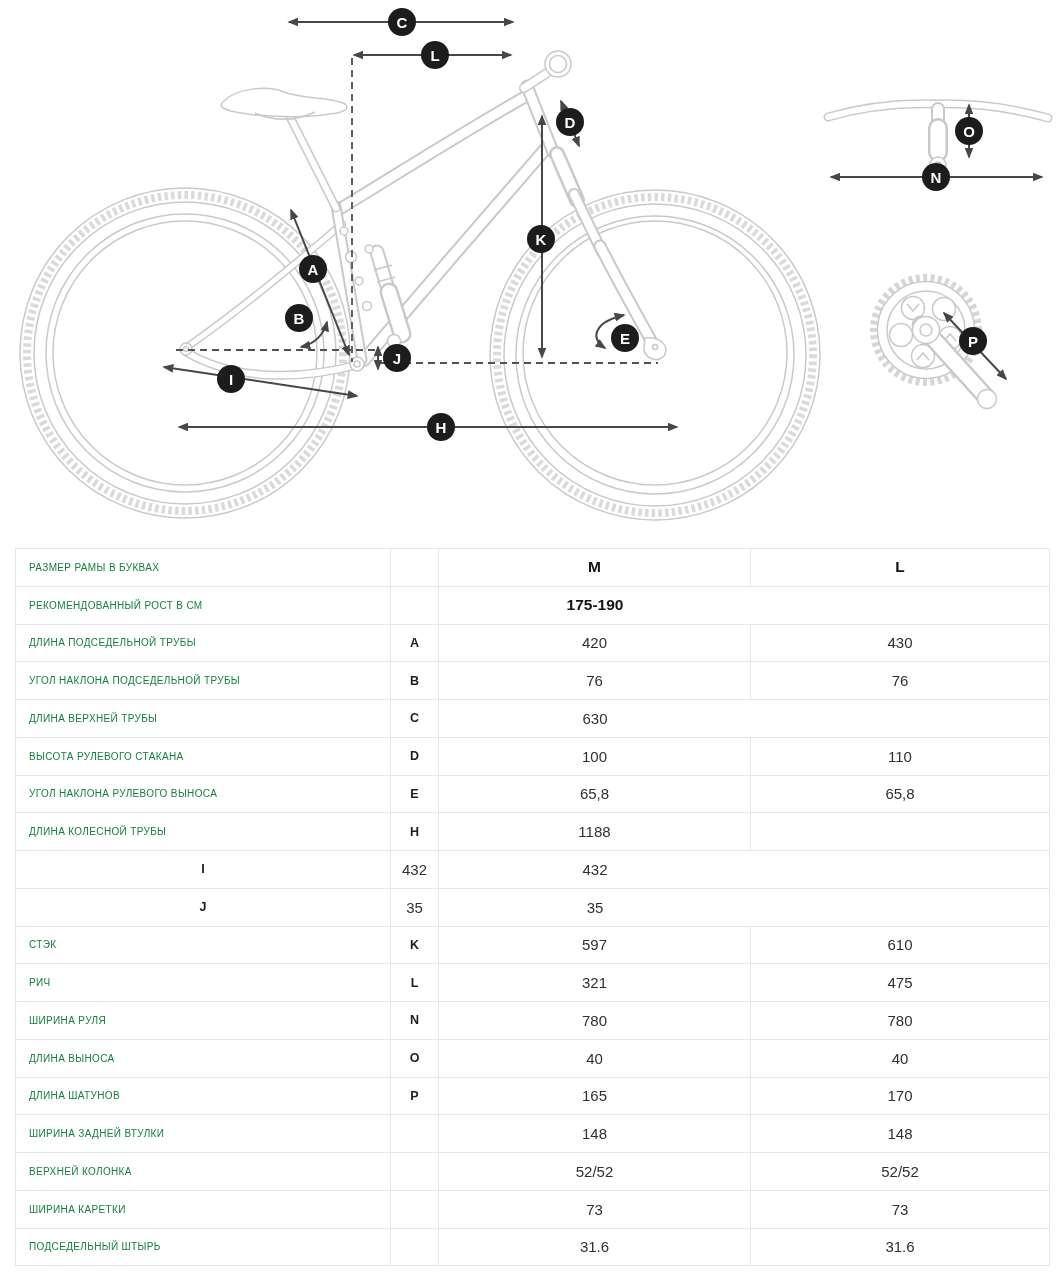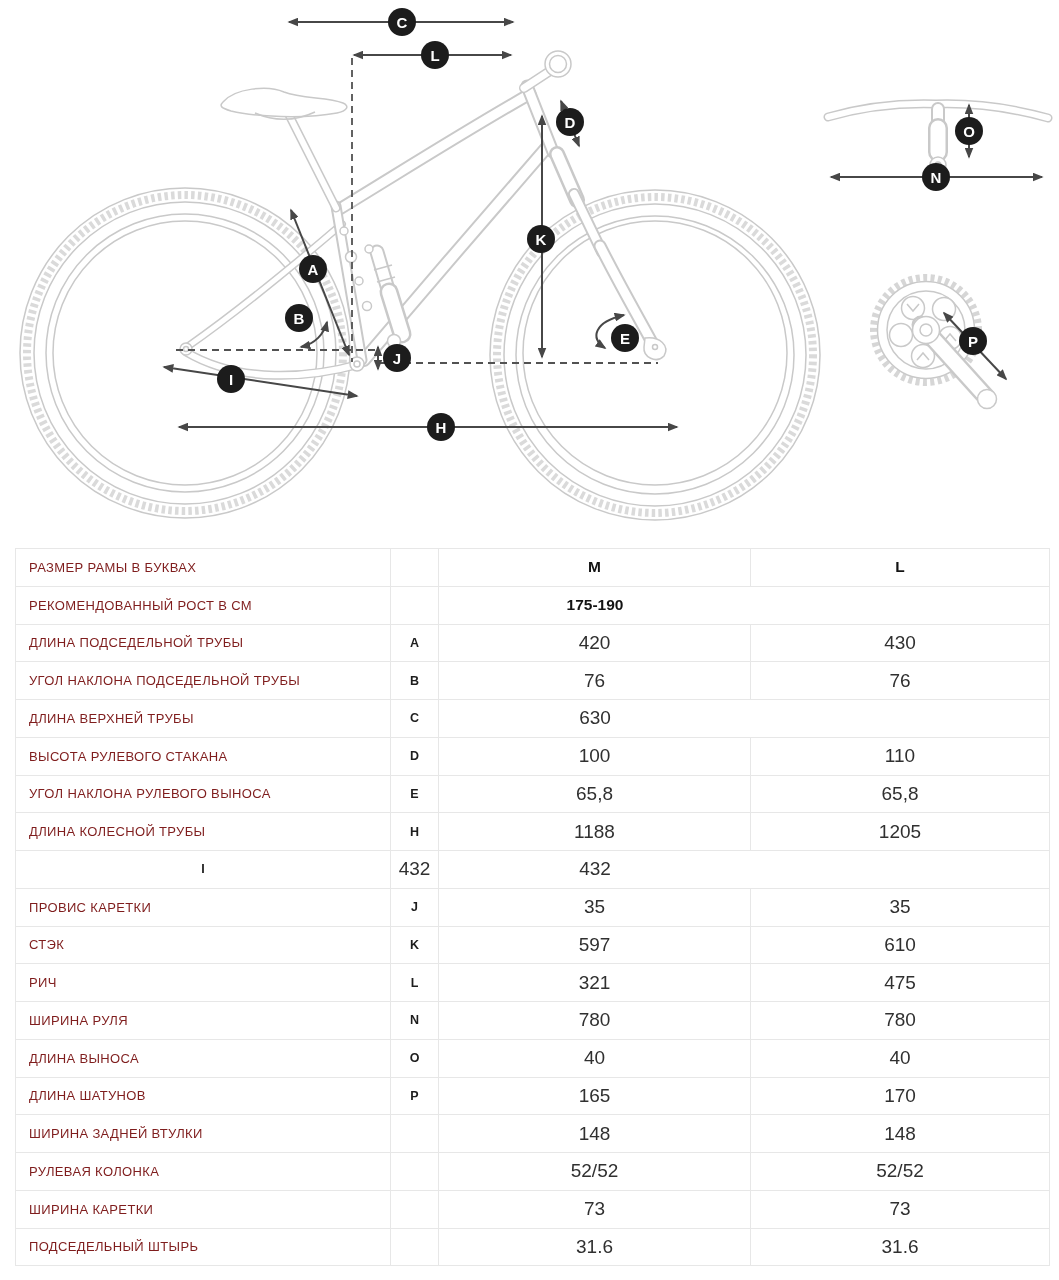--- a/index.html
+++ b/index.html
@@ -25,27 +25,27 @@
     margin:0 0 0 15px; width:1035px;
     border:1px solid #e7e7e7; border-bottom:none;
   }
   .trow {
     display:grid; grid-template-columns:375px 48px 312px 1fr;
     height:37.75px; border-bottom:1px solid #e7e7e7;
   }
   .cell { display:flex; align-items:center; min-width:0; }
   .c-label {
     padding-left:13px; border-right:1px solid #e7e7e7;
-    font-size:13px; letter-spacing:.35px; color:#7f1d1d;
+    font-size:10px; letter-spacing:.35px; color:#15803d;
   }
   .c-letter {
     justify-content:center; border-right:1px solid #e7e7e7;
     font-size:12.5px; font-weight:700; color:#1d1d1d;
   }
-  .c-val { justify-content:center; font-size:19px; color:#303030; }
+  .c-val { justify-content:center; font-size:15px; color:#303030; }
   .c-m { border-right:1px solid #e7e7e7; }
   .c-val.bold { font-weight:700; font-size:15.5px; color:#131313; }
 </style>
 </head>
 <body>
 
 <div class="diagram-wrap">
 <svg viewBox="0 0 1059 548" width="1059" height="548">
   <defs>
     <marker id="ah" viewBox="0 0 10 8" markerWidth="11" markerHeight="9" refX="8.5" refY="4" orient="auto-start-reverse" markerUnits="userSpaceOnUse">
@@ -279,31 +279,29 @@
     <div class="cell c-label">УГОЛ НАКЛОНА РУЛЕВОГО ВЫНОСА</div>
     <div class="cell c-letter">E</div>
     <div class="cell c-val c-m">65,8</div>
     <div class="cell c-val c-l">65,8</div>
   </div>
 
   <div class="trow">
     <div class="cell c-label">ДЛИНА КОЛЕСНОЙ ТРУБЫ</div>
     <div class="cell c-letter">H</div>
     <div class="cell c-val c-m">1188</div>
-    <div class="cell c-val c-l">1205</div>
   </div>
 
   <div class="trow">
     <div class="cell c-letter">I</div>
     <div class="cell c-val c-m">432</div>
     <div class="cell c-val c-l">432</div>
   </div>
 
   <div class="trow">
-    <div class="cell c-label">ПРОВИС КАРЕТКИ</div>
     <div class="cell c-letter">J</div>
     <div class="cell c-val c-m">35</div>
     <div class="cell c-val c-l">35</div>
   </div>
 
   <div class="trow">
     <div class="cell c-label">СТЭК</div>
     <div class="cell c-letter">K</div>
     <div class="cell c-val c-m">597</div>
     <div class="cell c-val c-l">610</div>
@@ -338,21 +336,21 @@
   </div>
 
   <div class="trow">
     <div class="cell c-label">ШИРИНА ЗАДНЕЙ ВТУЛКИ</div>
     <div class="cell c-letter"></div>
     <div class="cell c-val c-m">148</div>
     <div class="cell c-val c-l">148</div>
   </div>
 
   <div class="trow">
-    <div class="cell c-label">РУЛЕВАЯ КОЛОНКА</div>
+    <div class="cell c-label">ВЕРХНЕЙ КОЛОНКА</div>
     <div class="cell c-letter"></div>
     <div class="cell c-val c-m">52/52</div>
     <div class="cell c-val c-l">52/52</div>
   </div>
 
   <div class="trow">
     <div class="cell c-label">ШИРИНА КАРЕТКИ</div>
     <div class="cell c-letter"></div>
     <div class="cell c-val c-m">73</div>
     <div class="cell c-val c-l">73</div>

